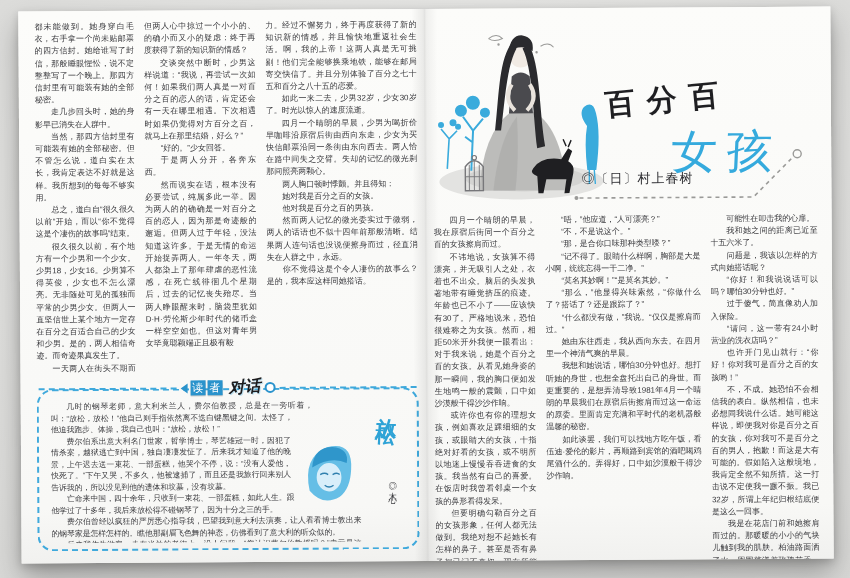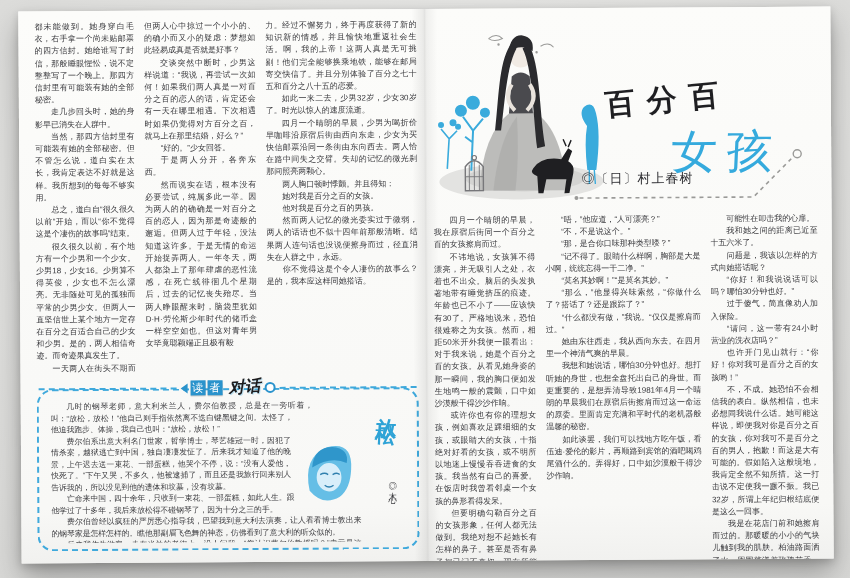--- a/index.html
+++ b/index.html
@@ -86,21 +86,21 @@
     <div class="cols">
       <div class="col c-n1 cont">
           <p class="para">都未能做到。她身穿白毛衣，右手拿一个尚未贴邮票的四方信封。她给谁写了封信，那般睡眼惺忪，说不定整整写了一个晚上。那四方信封里有可能装有她的全部秘密。</p>
           <p class="para">走几步回头时，她的身影早已消失在人群中。</p>
           <p class="para">当然，那四方信封里有可能装有她的全部秘密。但不管怎么说，道白实在太长，我肯定表达不好就是这样。我所想到的每每不够实用。</p>
           <p class="para">总之，道白自“很久很久以前”开始，而以“你不觉得这是个凄伤的故事吗”结束。</p>
           <p class="para">很久很久以前，有个地方有一个少男和一个少女。少男18，少女16。少男算不得英俊，少女也不怎么漂亮。无非随处可见的孤独而平常的少男少女。但两人一直坚信世上某个地方一定存在百分之百适合自己的少女和少男。是的，两人相信奇迹。而奇迹果真发生了。</p>
           <p class="para">一天两人在街头不期而遇。</p>
         </div>
       <div class="col c-n2 cont">
-          <p class="para">但两人心中掠过一个小小的、的确小而又小的疑虑：梦想如此轻易成真是否就是好事？</p>
+          <p class="para">但两人心中掠过一个小小的、的确小而又小的疑虑：终于再度获得了新的知识新的情感？</p>
           <p class="para">交谈突然中断时，少男这样说道：“我说，再尝试一次如何！如果我们两人真是一对百分之百的恋人的话，肯定还会有一天在哪里相遇。下次相遇时如果仍觉得对方百分之百，就马上在那里结婚，好么？”</p>
           <p class="para">“好的。”少女回答。</p>
           <p class="para">于是两人分开，各奔东西。</p>
           <p class="para">然而说实在话，根本没有必要尝试，纯属多此一举。因为两人的的确确是一对百分之百的恋人，因为那是奇迹般的邂逅。但两人过于年轻，没法知道这许多。于是无情的命运开始捉弄两人。一年冬天，两人都染上了那年肆虐的恶性流感，在死亡线徘徊几个星期后，过去的记忆丧失殆尽。当两人睁眼醒来时，脑袋里犹如D·H·劳伦斯少年时代的储币盒一样空空如也。但这对青年男女毕竟聪颖端正且极有毅</p>
         </div>
       <div class="col c-w cont">
           <p class="para">力。经过不懈努力，终于再度获得了新的知识新的情感，并且愉快地重返社会生活。啊，我的上帝！这两人真是无可挑剔！他们完全能够换乘地铁，能够在邮局寄交快信了。并且分别体验了百分之七十五和百分之八十五的恋爱。</p>
           <p class="para">如此一来二去，少男32岁，少女30岁了。时光以惊人的速度流逝。</p>
           <p class="para">四月一个晴朗的早晨，少男为喝折价早咖啡沿原宿后街由西向东走，少女为买快信邮票沿同一条街由东向西去。两人恰在路中间失之交臂。失却的记忆的微光刹那间照亮两颗心。</p>
           <p class="para">两人胸口顿时悸颤。并且得知：</p>

